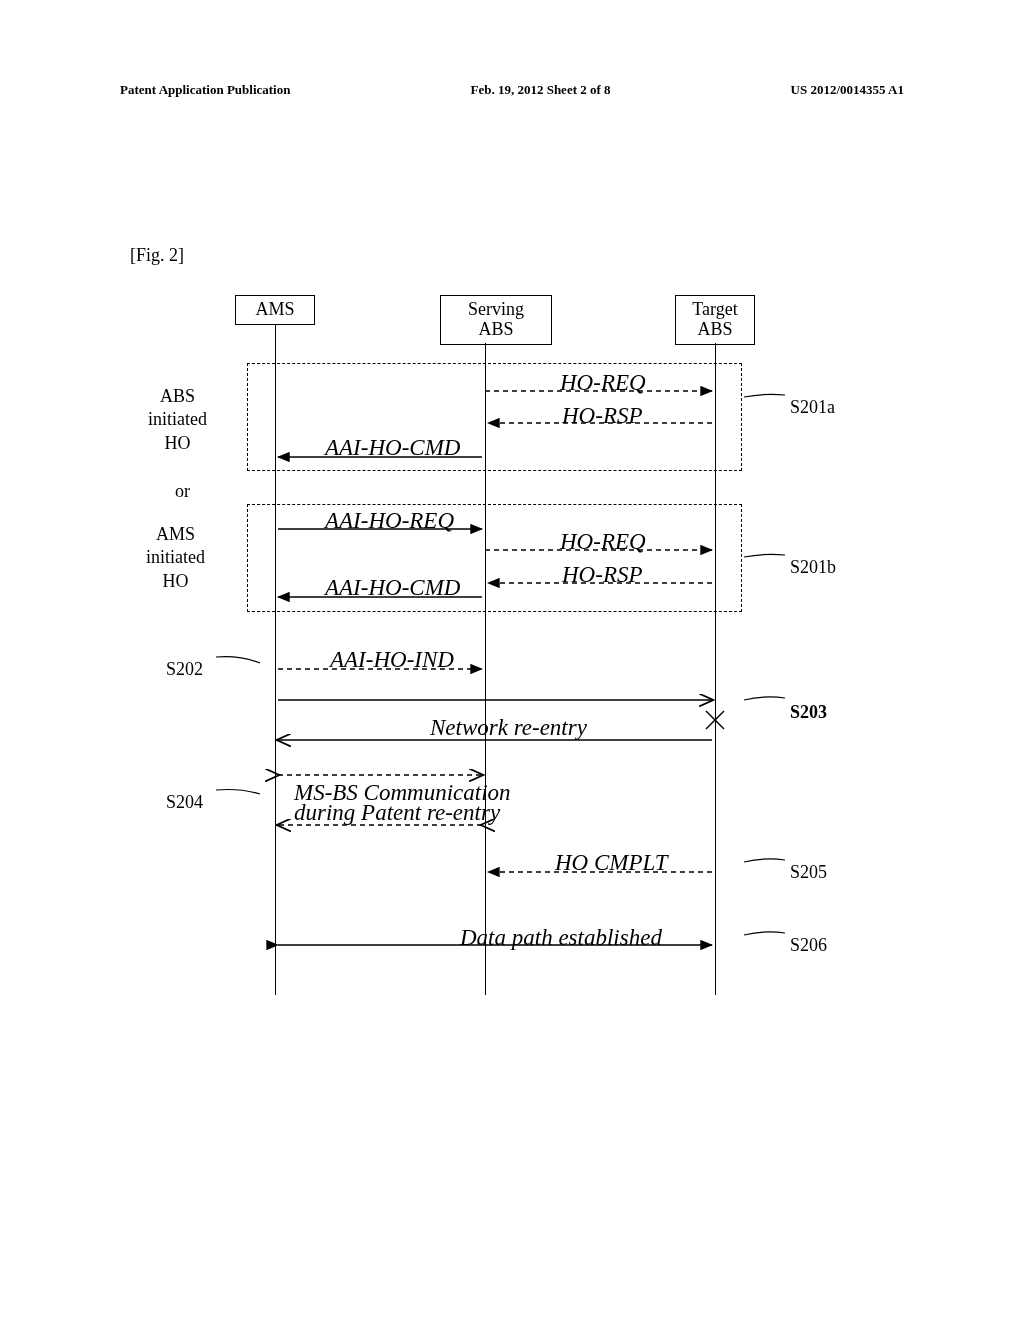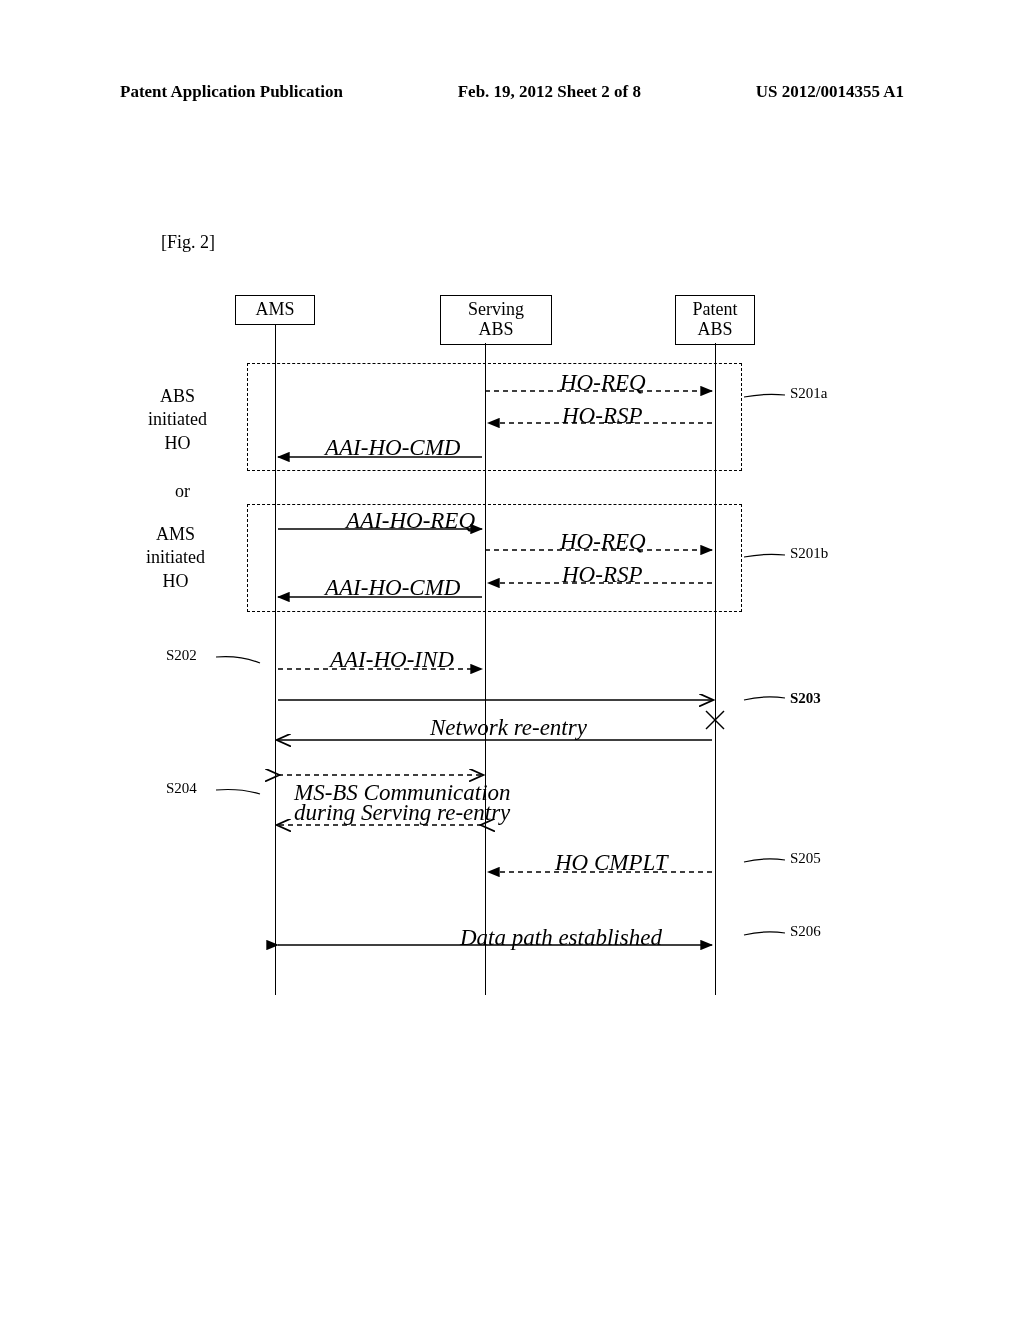--- a/index.html
+++ b/index.html
@@ -15,29 +15,28 @@
       position: relative;
     }
     .header {
       position: absolute;
       top: 82px;
       left: 0;
       width: 100%;
       display: flex;
       justify-content: space-between;
       padding: 0 120px;
-      font-size: 17px;
+      font-size: 13px;
       font-weight: bold;
     }
     .fig-label {
       position: absolute;
-      top: 232px;
+      top: 245px;
       left: 130px;
       font-size: 18px;
-      margin-left: 31px;
     }
     .diagram {
       position: absolute;
       top: 295px;
       left: 130px;
       width: 760px;
       height: 700px;
     }
     .node-box {
       position: absolute;
@@ -58,21 +57,22 @@
       border: 1.5px dashed #000;
     }
     .side-label {
       position: absolute;
       font-size: 18px;
       text-align: center;
       line-height: 1.3;
     }
     .callout-label {
       position: absolute;
-      font-size: 15px;
+      font-size: 18px;
+      margin-top: 12px;
     }
     .msg {
       position: absolute;
       font-size: 23px;
       font-style: italic;
     }
     svg.arrows {
       position: absolute;
       top: 0;
       left: 0;
@@ -90,21 +90,21 @@
   <span>US 2012/0014355 A1</span>
 </div>
 
 <div class="fig-label">[Fig. 2]</div>
 
 <div class="diagram">
 
   <div class="node-box" style="top:0; left:105px; width:80px;">AMS</div>
   <div class="node-box" style="top:0; left:310px; width:112px; white-space:pre-line;">Serving
 ABS</div>
-  <div class="node-box" style="top:0; left:545px; width:80px; white-space:pre-line;">Patent
+  <div class="node-box" style="top:0; left:545px; width:80px; white-space:pre-line;">Target
 ABS</div>
 
   <div class="lifeline" style="top:30px; left:145px; height:670px;"></div>
   <div class="lifeline" style="top:48px; left:355px; height:652px;"></div>
   <div class="lifeline" style="top:48px; left:585px; height:652px;"></div>
 
   <div class="group-box" style="top:68px; left:117px; width:495px; height:108px;"></div>
   <div class="group-box" style="top:209px; left:117px; width:495px; height:108px;"></div>
 
   <div class="side-label" style="top:90px; left:18px; white-space:pre-line;">ABS
@@ -112,30 +112,30 @@
 HO</div>
   <div class="side-label" style="top:185px; left:45px;">or</div>
   <div class="side-label" style="top:228px; left:16px; white-space:pre-line;">AMS
 initiated
 HO</div>
 
   <div class="msg" style="top:75px; left:430px;">HO-REQ</div>
   <div class="msg" style="top:108px; left:432px;">HO-RSP</div>
   <div class="msg" style="top:140px; left:195px;">AAI-HO-CMD</div>
 
-  <div class="msg" style="top:213px; left:195px;margin-left:21px;">AAI-HO-REQ</div>
+  <div class="msg" style="top:213px; left:195px;">AAI-HO-REQ</div>
   <div class="msg" style="top:234px; left:430px;">HO-REQ</div>
   <div class="msg" style="top:267px; left:432px;">HO-RSP</div>
   <div class="msg" style="top:280px; left:195px;">AAI-HO-CMD</div>
 
   <div class="msg" style="top:352px; left:200px;text-align:center;">AAI-HO-IND</div>
   <div class="msg" style="top:420px; left:300px;">Network re-entry</div>
 
   <div class="msg" style="top:485px; left:164px;">MS-BS Communication</div>
-  <div class="msg" style="top:505px; left:164px;">during Serving re-entry</div>
+  <div class="msg" style="top:505px; left:164px;">during Patent re-entry</div>
 
   <div class="msg" style="top:555px; left:425px;">HO CMPLT</div>
   <div class="msg" style="top:630px; left:290px;margin-left:40px;">Data path established</div>
 
   <div class="callout-label" style="top:90px; left:660px;">S201a</div>
   <div class="callout-label" style="top:250px; left:660px;">S201b</div>
   <div class="callout-label" style="top:352px; left:36px;">S202</div>
   <div class="callout-label" style="top:395px; left:660px;font-weight:bold;">S203</div>
   <div class="callout-label" style="top:485px; left:36px;">S204</div>
   <div class="callout-label" style="top:555px; left:660px;">S205</div>

